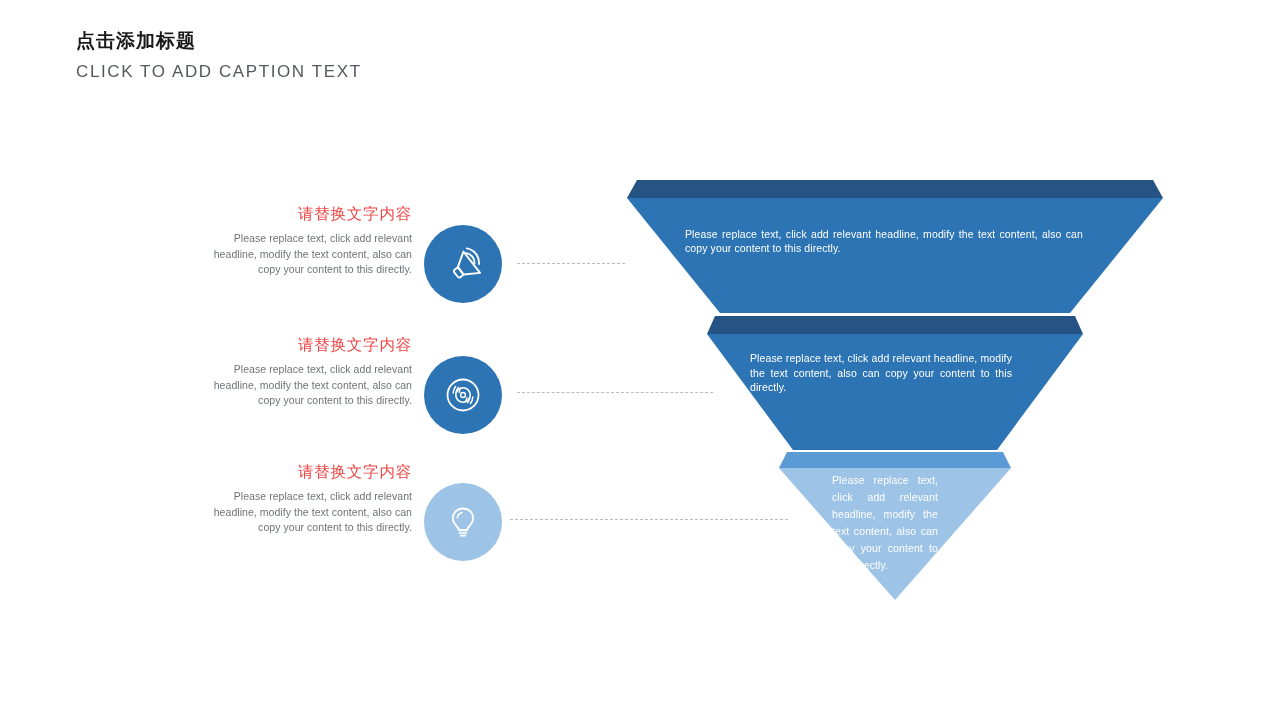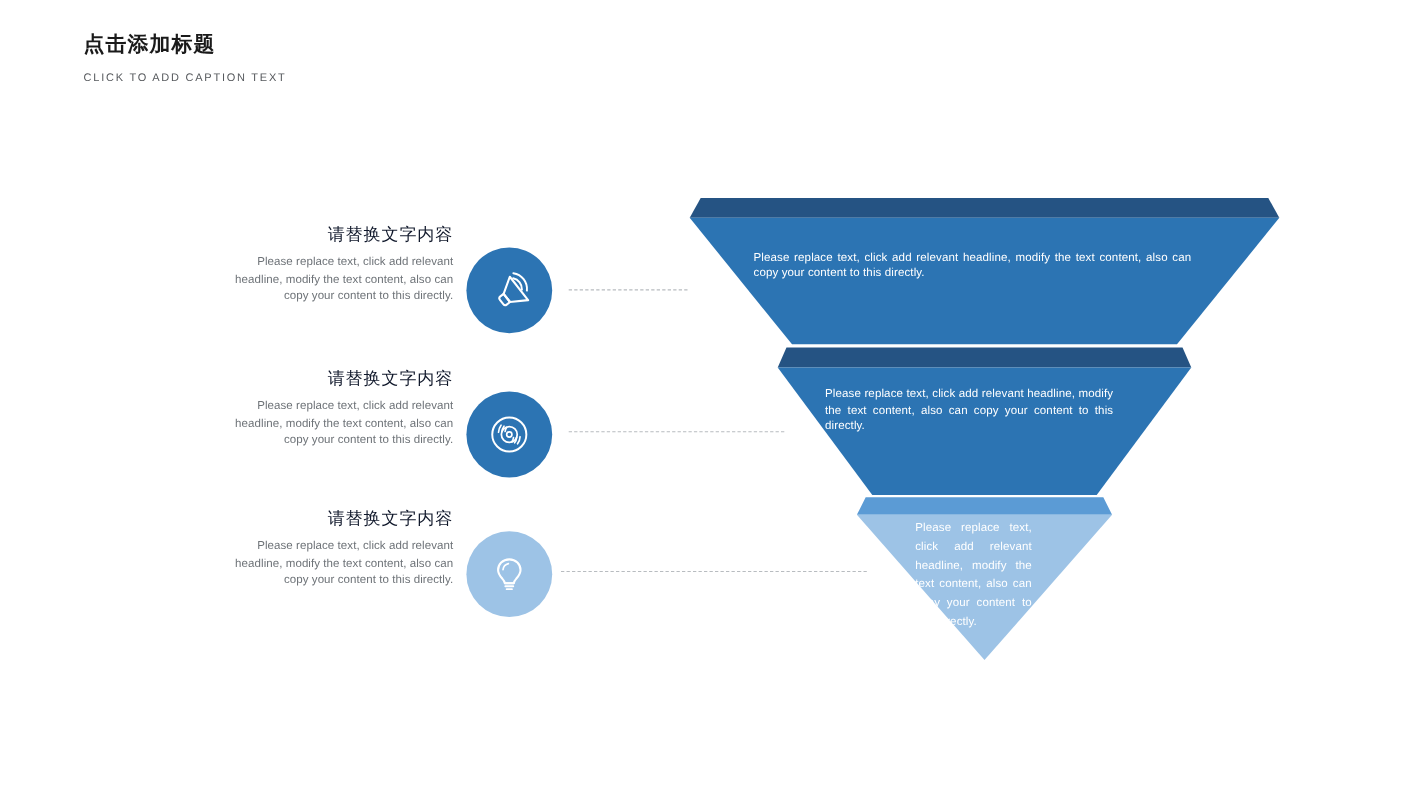--- a/index.html
+++ b/index.html
@@ -30,21 +30,21 @@
     font-size: 19px;
     font-weight: bold;
     color: #1a1a1a;
     letter-spacing: 1px;
     line-height: 34px;
     margin: 0;
     white-space: nowrap;
   }
   .title-en {
     font-family: "Liberation Sans", sans-serif;
-    font-size: 10px;
+    font-size: 17px;
     font-weight: 400;
     color: #55585c;
     letter-spacing: 1.6px;
     line-height: 18px;
     margin-top: 5px;
     white-space: nowrap;
   }
 
   
   .row {
@@ -60,21 +60,21 @@
   .row-text {
     position: absolute;
     left: 200px;
     top: 0;
     width: 212px;
     text-align: right;
   }
   .row-heading {
     font-family: "Liberation Sans", sans-serif;
     font-size: 15.5px;
-    color: #0f172a;
+    color: #ef4444;
     line-height: 22px;
     letter-spacing: 0.8px;
     white-space: nowrap;
     margin: 0 0 6px 0;
   }
   .row-body {
     font-family: "Liberation Sans", sans-serif;
     font-size: 10.5px;
     color: #6e7378;
     line-height: 15.5px;

